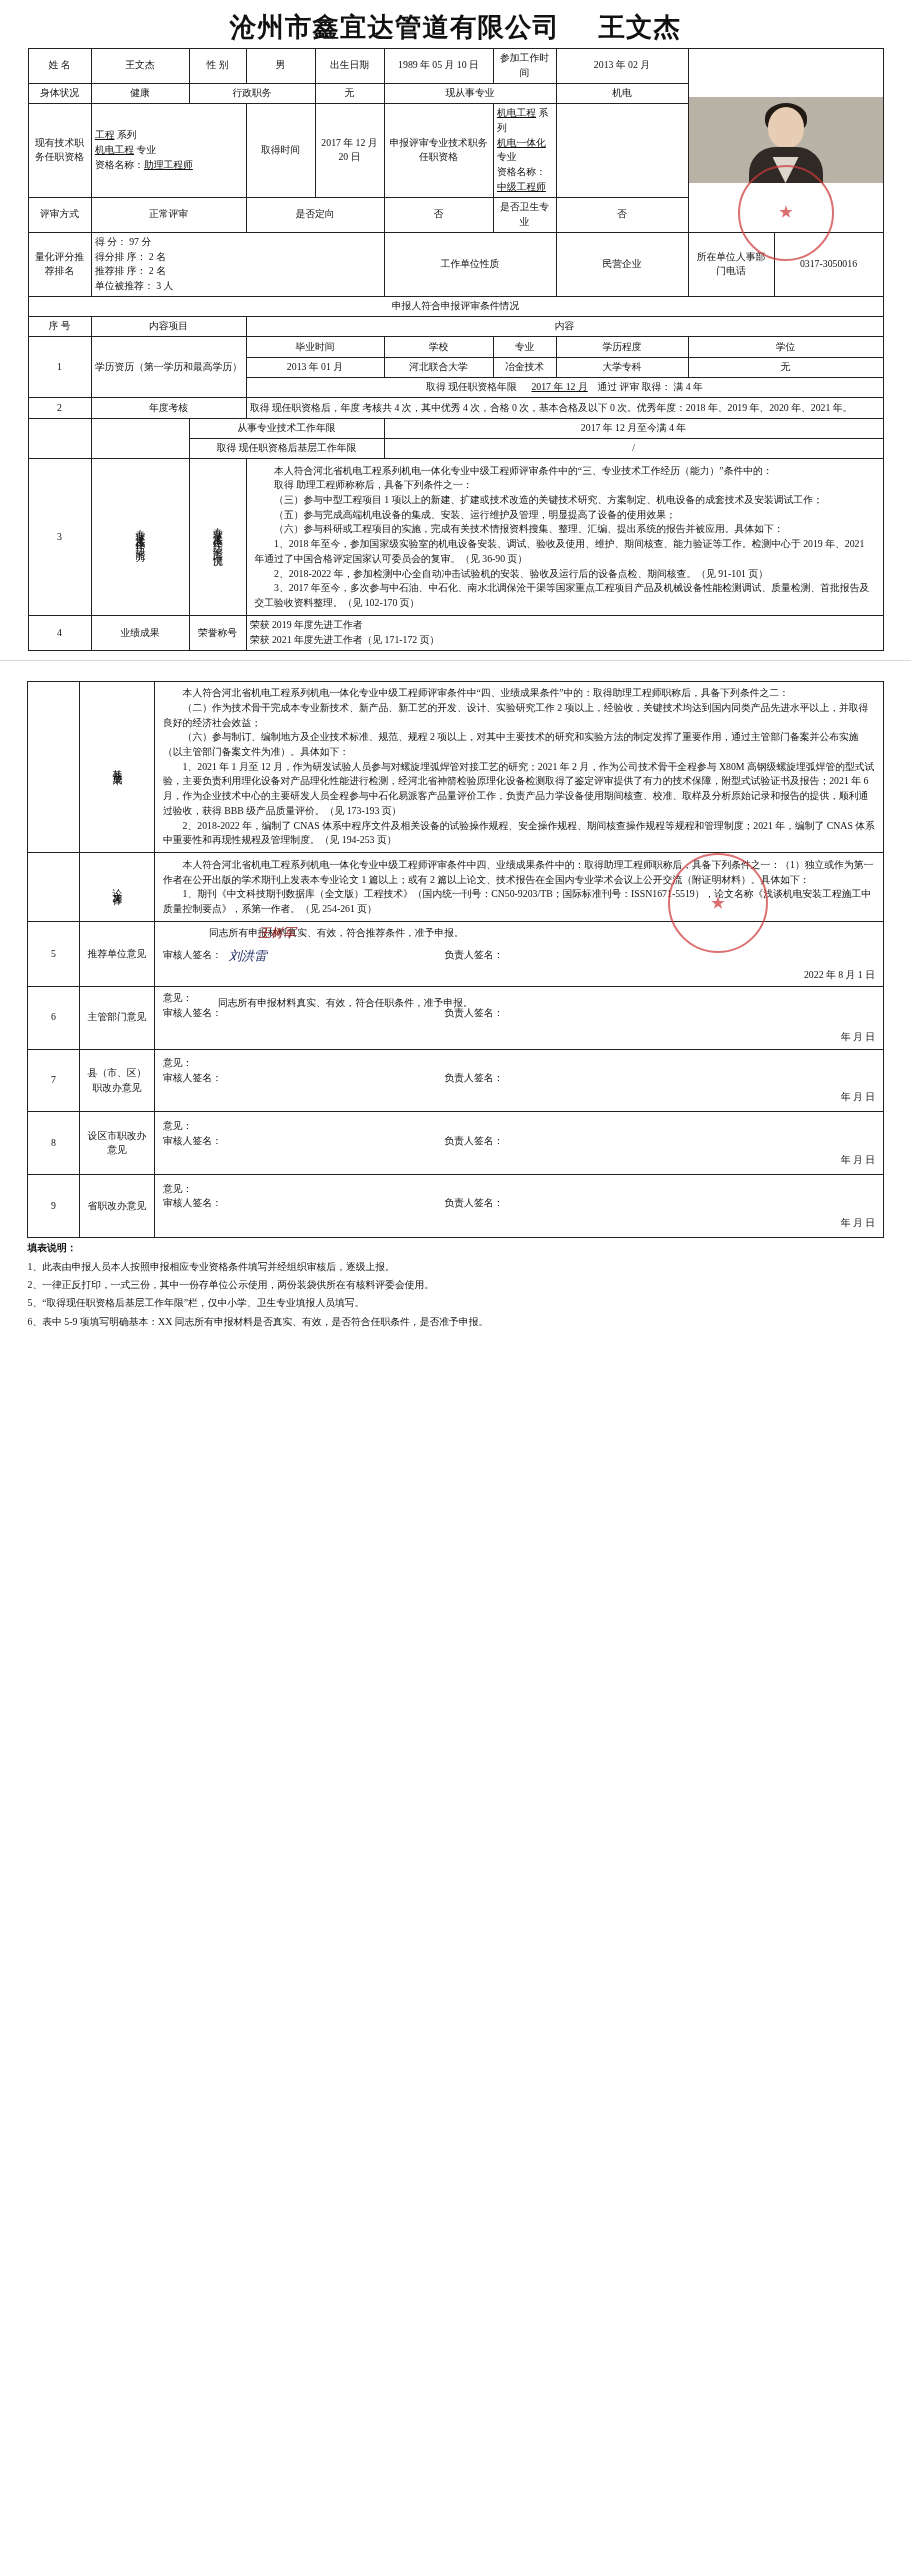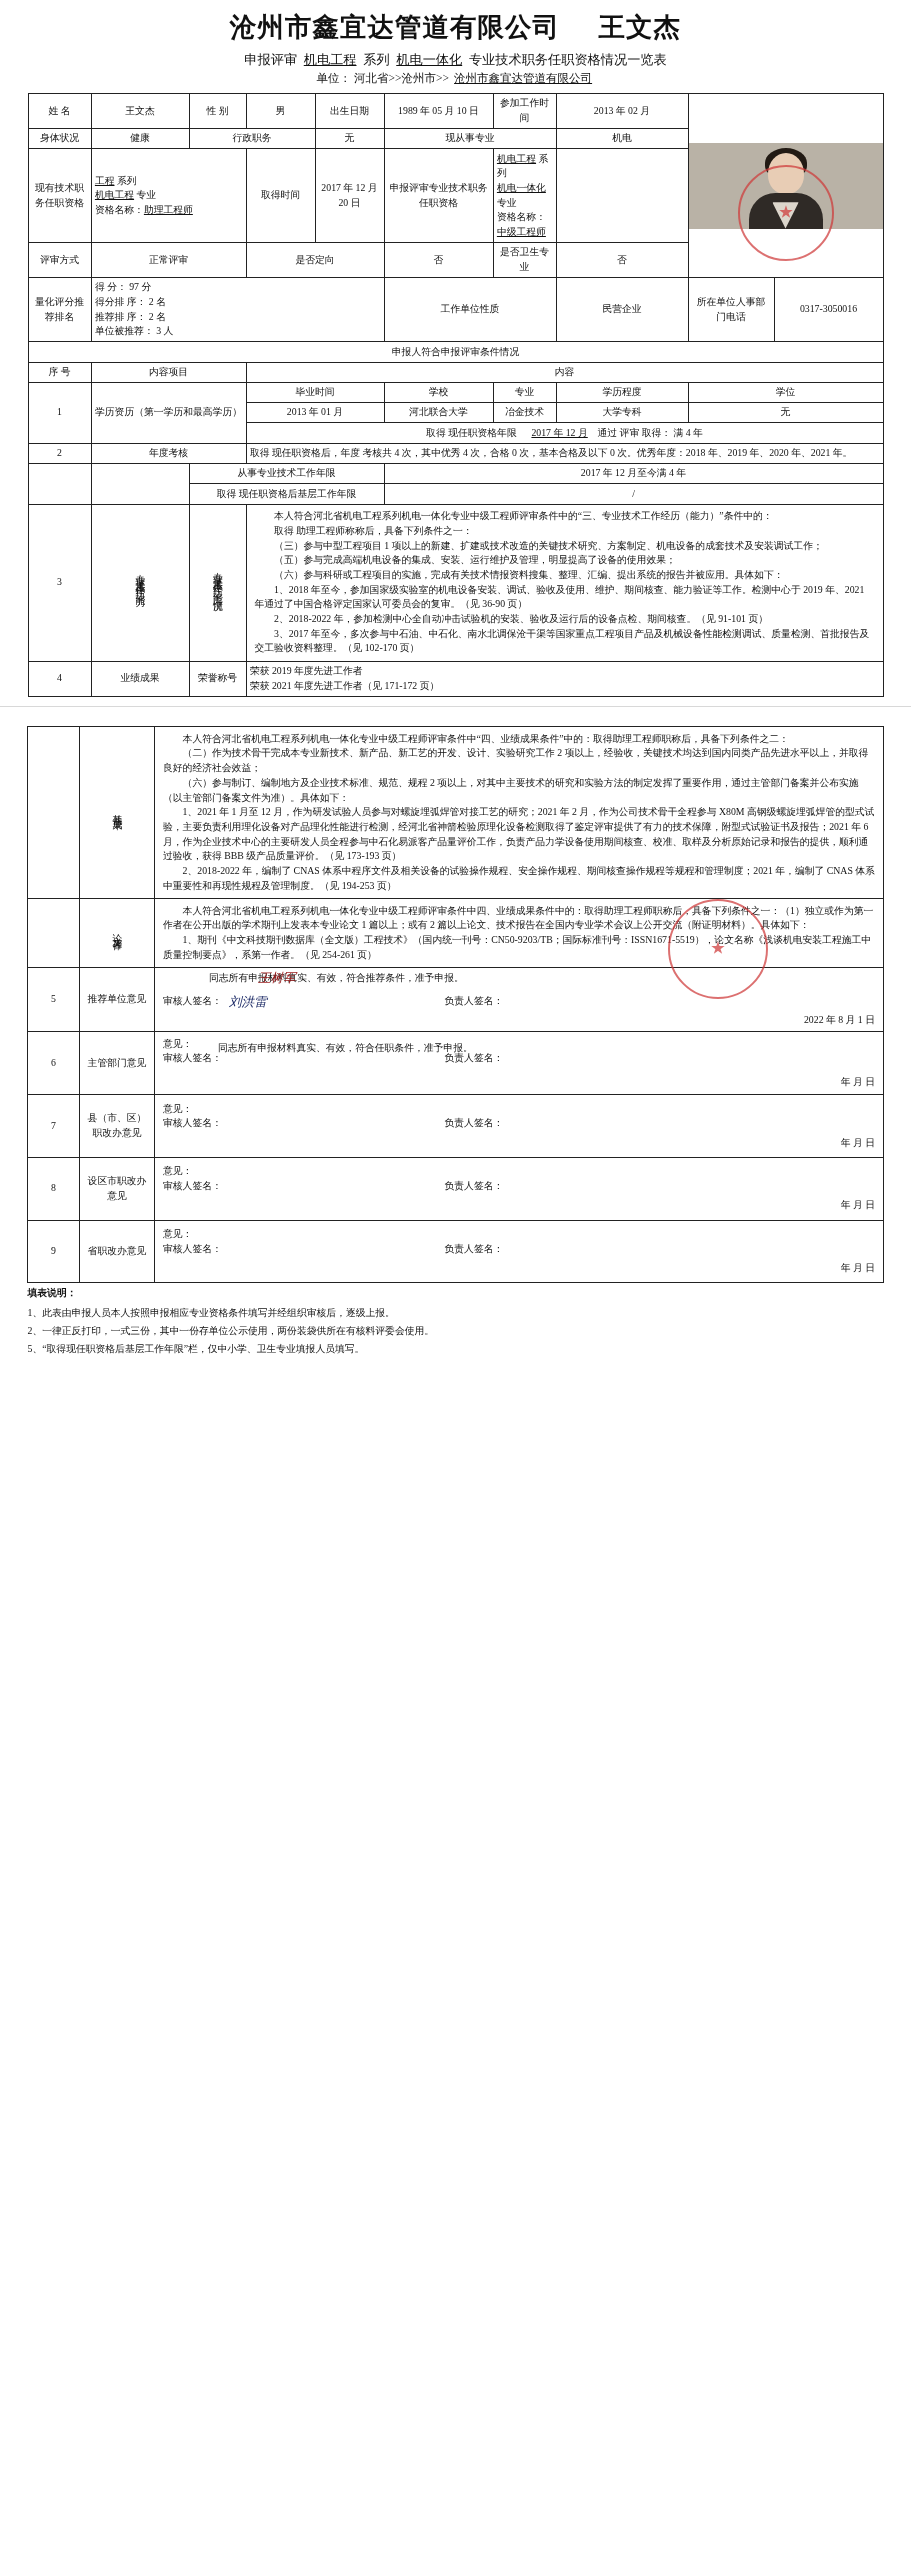--- a/index.html
+++ b/index.html
@@ -89,33 +89,21 @@
 <div class="page">
 
   <div class="sheet">
 
     <div class="title">
       <span>沧州市鑫宜达管道有限公司</span>
       &nbsp;&nbsp;&nbsp;
       <span>王文杰</span>
     </div>
 
-    <div class="subtitle">
-      <span>申报评审</span>
-      <span class="ul">机电工程</span>
-      <span>系列</span>
-      <span class="ul">机电一体化</span>
-      <span>专业技术职务任职资格情况一览表</span>
-    </div>
-
-    <div class="subline">
-      <span>单位：</span>
-      <span>河北省&gt;&gt;沧州市&gt;&gt;</span>
-      <span class="ul">沧州市鑫宜达管道有限公司</span>
-    </div>
+
 
     <table class="doc">
       <colgroup>
         <col style="width:63px">
           <col style="width:98px">
           <col style="width:57px">
         <col style="width:69px">
           <col style="width:69px">
           <col style="width:109px">
         <col style="width:63px">
@@ -410,17 +398,18 @@
         </td>
       </tr>
     </tbody>
       </table>
 
     <div class="notes">
       <div class="nh">填表说明：</div>
       <div>1、此表由申报人员本人按照申报相应专业资格条件填写并经组织审核后，逐级上报。</div>
       <div>2、一律正反打印，一式三份，其中一份存单位公示使用，两份装袋供所在有核料评委会使用。</div>
       <div>5、“取得现任职资格后基层工作年限”栏，仅中小学、卫生专业填报人员填写。</div>
+      <div>6、表中 5-9 项填写明确基本：XX 同志所有申报材料是否真实、有效，是否符合任职条件，是否准予申报。</div>
     </div>
   </div>
 
 </div>
 
 
 </body></html>

